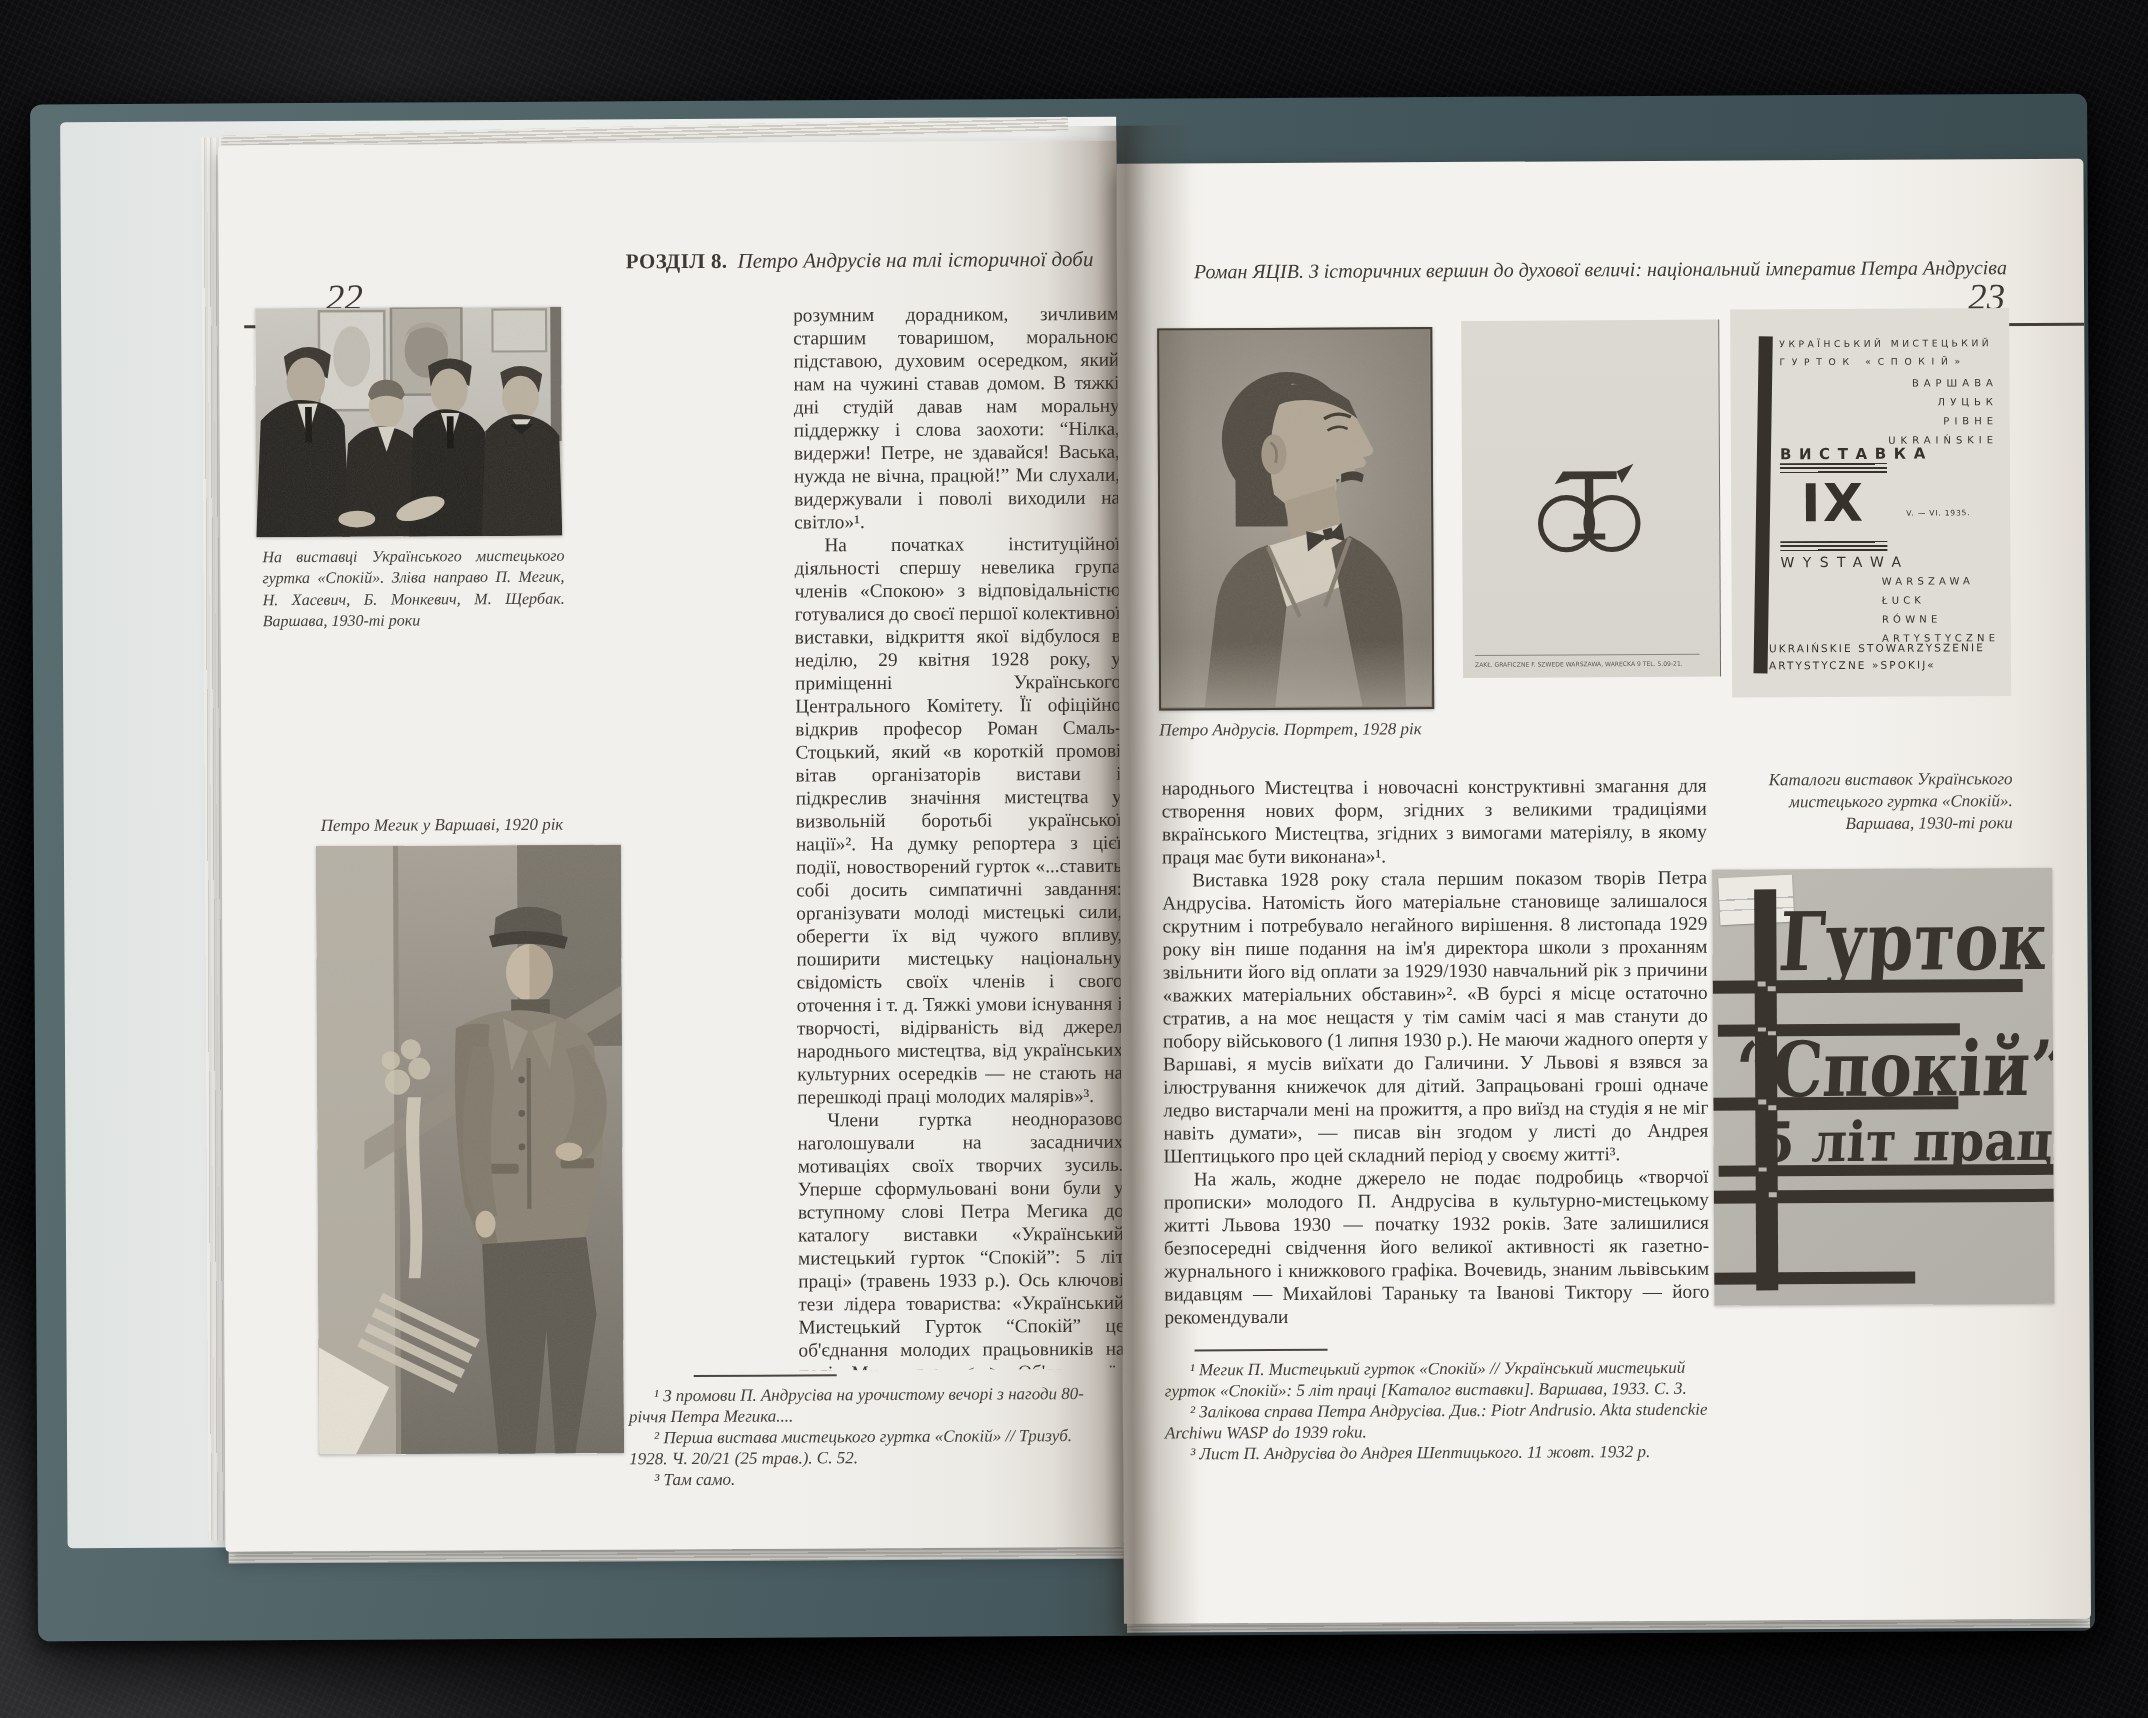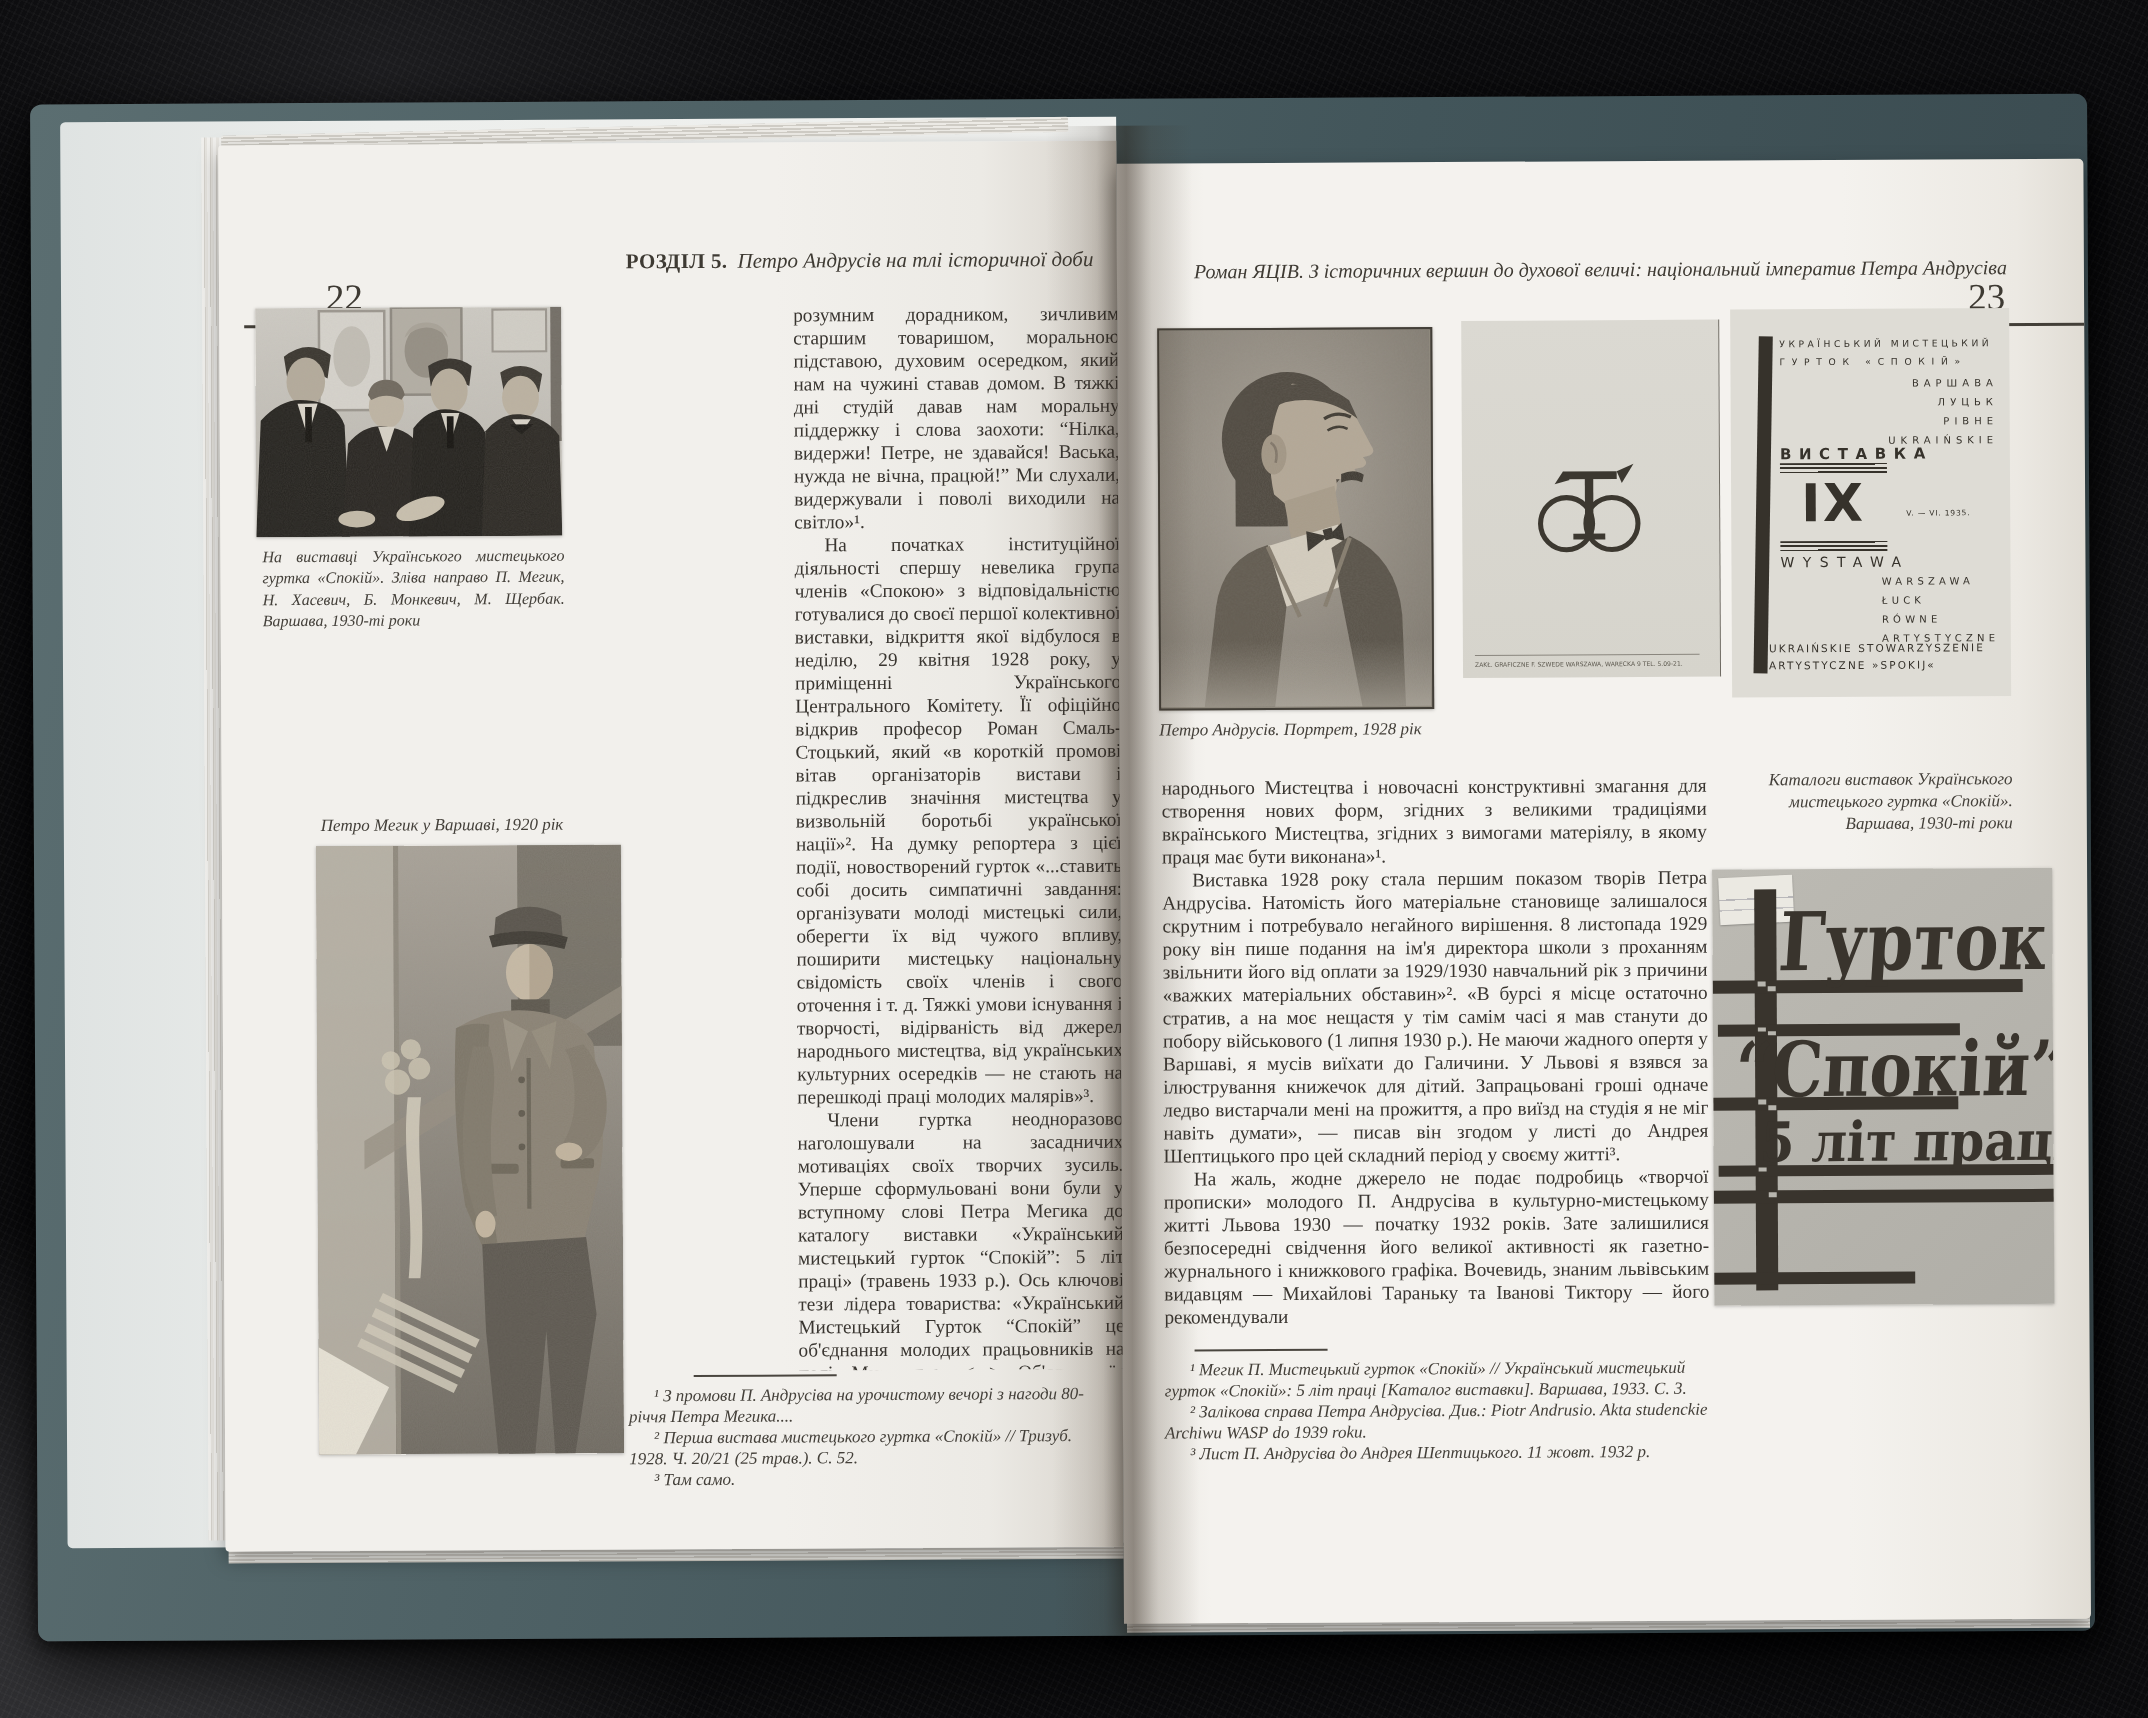--- a/index.html
+++ b/index.html
@@ -38,21 +38,21 @@
       background:linear-gradient(to right,#cfcac3 0,#e9e6e0 3%,#f4f2ee 9%,#f4f2ee 75%,#ece9e3 93%,#e0dcd4 100%);
       box-shadow:0 10px 22px rgba(0,0,0,.4);}
   .gutter{position:absolute;left:1049px;top:126px;width:147px;height:1510px;pointer-events:none;
       background:linear-gradient(to right, rgba(56,44,32,0) 0, rgba(56,44,32,.14) 35%,
       rgba(40,30,20,.42) 55%, rgba(56,44,32,.16) 72%, rgba(56,44,32,0) 100%);}
 
   
   .lp-header{position:absolute;right:23.5px;top:106px;font-size:21px;white-space:nowrap;color:#3e3a33;}
   .lp-header .lbl{font-weight:bold;letter-spacing:0.4px;}
   .lp-header .ttl{font-style:italic;margin-left:10px;}
-  .pagenum{position:absolute;font-size:37px;color:#3e3a33;}
+  .pagenum{position:absolute;font-style:italic;font-size:37px;color:#3e3a33;}
   .lp-num{left:107px;top:131px;}
   .lp-num-rule{position:absolute;left:25px;top:180px;width:136px;height:2.5px;background:#433f38;}
   .photo{position:absolute;box-shadow:0 0.8px 3.4px rgba(0,0,0,.25);}
   .photo svg{display:block;}
   .lp-photo1{left:36px;top:163px;width:306px;height:229px;}
   .lp-cap1{position:absolute;left:42px;top:401px;width:302px;font-style:italic;font-size:16px;
       line-height:21.4px;text-align:justify;color:#44403a;}
   .lp-cap2{position:absolute;left:99px;top:671px;font-style:italic;font-size:17px;color:#44403a;}
   .lp-photo2{left:94px;top:701px;width:305px;height:609px;}
   .lp-text{position:absolute;left:574px;top:161px;width:326px;height:1067px;overflow:hidden;
@@ -129,21 +129,21 @@
   <div class="book">
     <div class="cover"></div>
     <div class="flyleaf"></div>
     <div class="stack-left"></div>
     <div class="top-stack"></div>
     <div class="bottom-stack-left"></div>
     <div class="bottom-stack-right"></div>
 
     <div class="page page-left">
       <div class="lp-header">
-        <span class="lbl">РОЗДІЛ 5.</span><span class="ttl">Петро Андрусів на тлі історичної доби</span>
+        <span class="lbl">РОЗДІЛ 8.</span><span class="ttl">Петро Андрусів на тлі історичної доби</span>
       </div>
       <div class="pagenum lp-num">22</div>
       <div class="lp-num-rule"></div>
 
       <div class="photo lp-photo1">
         <svg viewBox="0 0 365 273" width="306" height="229">
           <defs>
             <linearGradient id="gpw" x1="0" y1="0" x2="0" y2="1">
               <stop offset="0" stop-color="#cecbc4"></stop>
                 <stop offset="1" stop-color="#b9b5ad"></stop>

